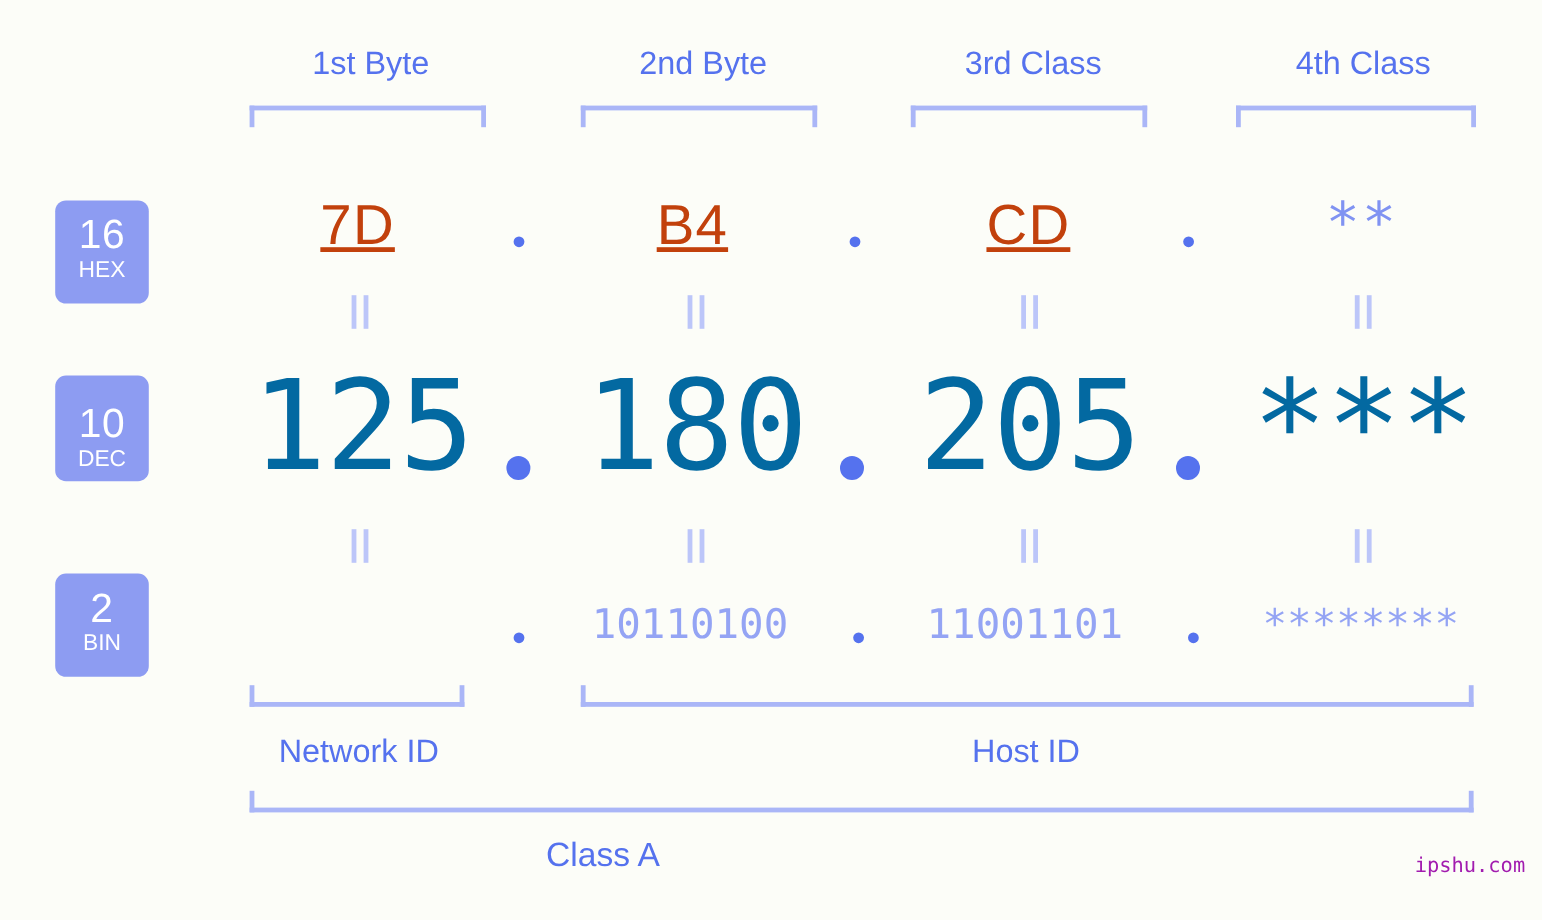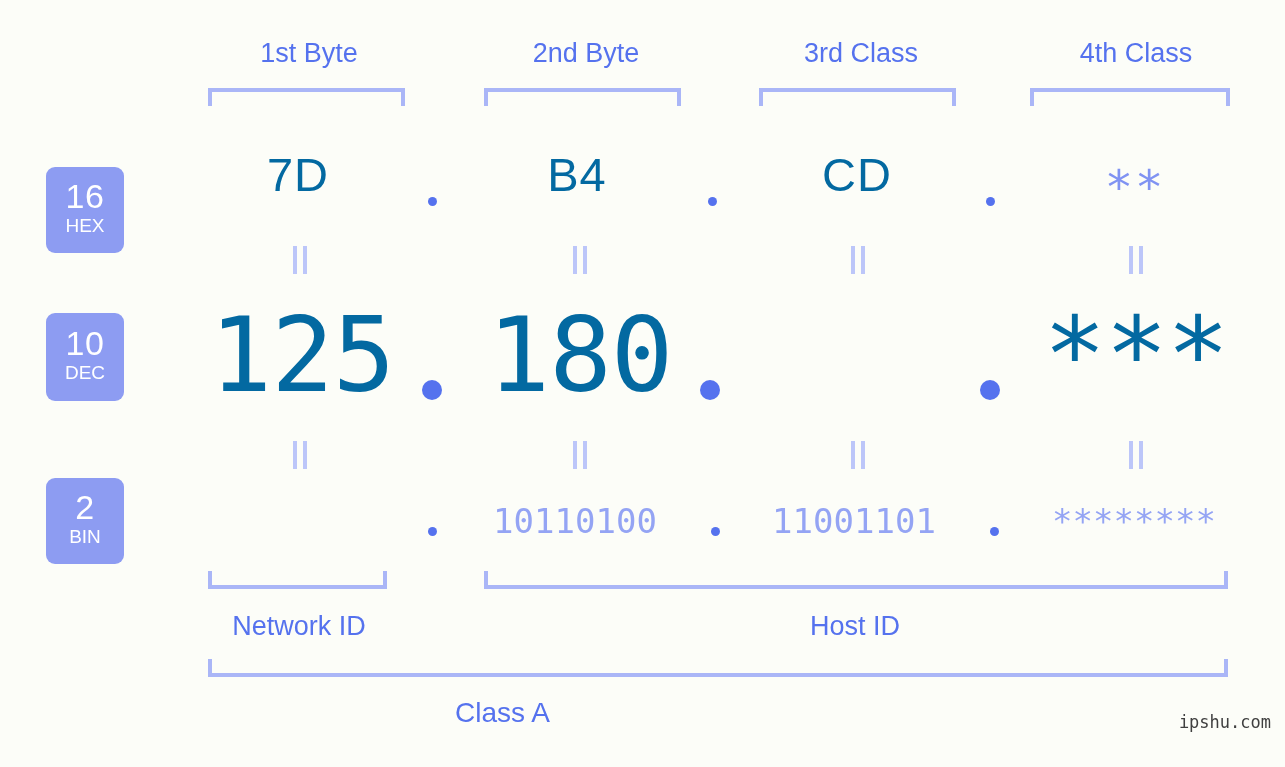--- a/index.html
+++ b/index.html
@@ -73,39 +73,40 @@
     font-weight: 400;
     letter-spacing: 0.5px;
   }
   .badge .sub {
     display: block;
     font-size: 19px;
     line-height: 21px;
     font-weight: 400;
   }
   #badge-hex { top: 138px; height: 86px; padding-top: 10px; margin-top: 29px; }
-  #badge-dec { top: 313px; height: 88px; padding-top: 11px; }
+  #badge-dec { top: 313px; height: 88px; padding-top: 21px; }
   #badge-bin { top: 478px; height: 86px; padding-top: 10px; }
 
   
   .row-cell {
     position: absolute;
     text-align: center;
     white-space: nowrap;
   }
 
   
   .hex-val {
-    top: 140px;
+    top: 152px;
     height: 70px;
     line-height: 70px;
     font-size: 47px;
-    color: #0369a1;
+    color: #c2410c;
     font-family: "Liberation Sans", sans-serif;
     letter-spacing: 1px;
+    text-decoration: underline;
   }
   .hex-star {
     top: 152px;
     height: 70px;
     line-height: 70px;
     font-size: 47px;
     color: #8093f2;
     font-family: "DejaVu Sans Mono", monospace;
     letter-spacing: 2px;
   }
@@ -193,21 +194,21 @@
     line-height: 38px;
     font-family: "Liberation Sans", sans-serif;
   }
 
   
   #watermark {
     position: absolute;
     right: 14px;
     top: 712px;
     font-size: 17px;
-    color: #404040;
+    color: #a21caf;
     font-family: "DejaVu Sans Mono", monospace;
     letter-spacing: 0px;
   }
 </style>
 </head>
 <body>
 
 <div id="page">
 
   <div class="byte-label" style="left:193px; width:232px;">1st Byte</div>
@@ -255,20 +256,21 @@
   </div>
   <div class="eq" style="left:1125px; top:246px;">
     <i></i>
       <i></i>
   </div>
 
   <div class="row-cell dec-val" style="left:196px; width:212px;">125</div>
   <div class="dot-dec" style="left:422px;"></div>
   <div class="row-cell dec-val" style="left:474px; width:212px;">180</div>
   <div class="dot-dec" style="left:700px;"></div>
+  <div class="row-cell dec-val" style="left:752px; width:212px;">205</div>
   <div class="dot-dec" style="left:980px;"></div>
   <div class="row-cell dec-val" style="left:1030px; width:212px;">***</div>
 
   <div class="eq" style="left:289px; top:441px;">
     <i></i>
       <i></i>
   </div>
   <div class="eq" style="left:569px; top:441px;">
     <i></i>
       <i></i>

